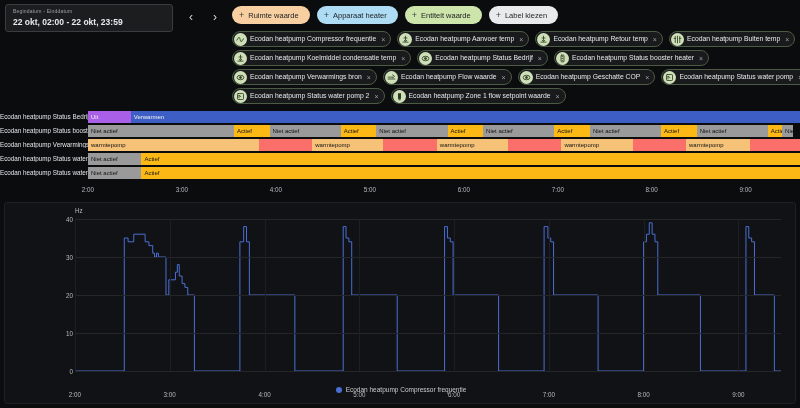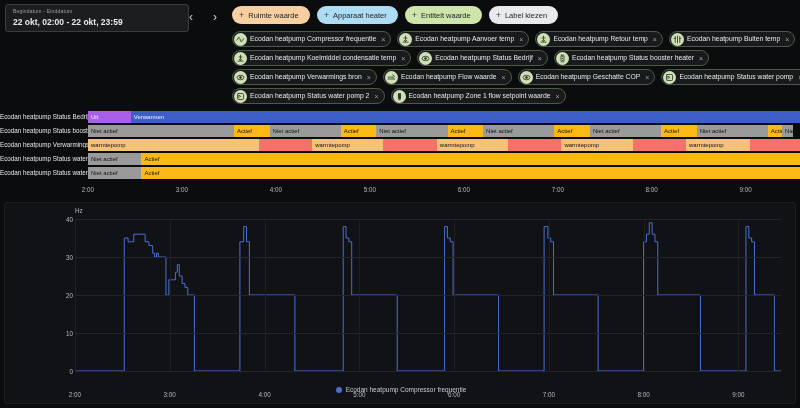--- a/index.html
+++ b/index.html
@@ -9,21 +9,21 @@
     background: #0b0c0e;
     font-family: "Liberation Sans", sans-serif;
     overflow: hidden;
   }
   body { position: relative; }
 
   
   .topbar { position: absolute; left: 0; top: 0; width: 800px; height: 108px; }
 
   .datepicker {
-    position: absolute; left: 5px; top: 4px; width: 184px; height: 28px;
+    position: absolute; left: 5px; top: 4px; width: 168px; height: 28px;
     background: #1c1d1f; border: 1px solid #3a3c40; border-radius: 3px;
     padding: 3px 16px 0 7px;
   }
   .dp-label { font-size: 5px; color: #9aa0a6; letter-spacing: .2px; line-height: 7px; }
   .dp-value { font-size: 8.5px; color: #e8eaed; font-weight: bold; line-height: 13px; margin-top: 1px; }
 
   .navbtn {
     position: absolute; top: 8px; width: 18px; height: 18px;
     display: flex; align-items: center; justify-content: center;
     color: #d2d5d9; font-size: 12px; cursor: pointer;

